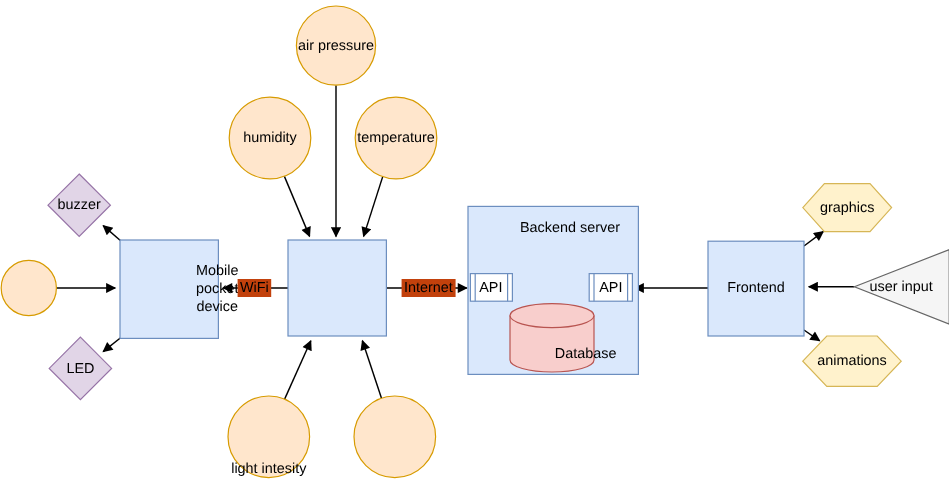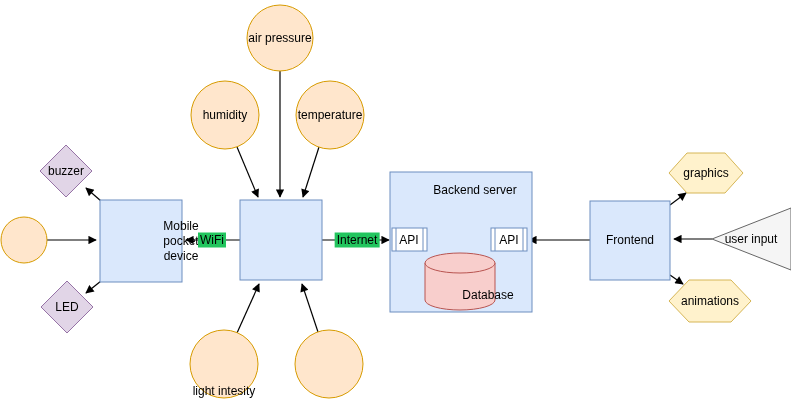--- a/index.html
+++ b/index.html
@@ -17,21 +17,21 @@
     position:absolute;
     transform:translate(-50%,-50%);
     font-size:12px;
     line-height:1.25;
     color:#000000;
     text-align:center;
     white-space:nowrap;
     pointer-events:none;
   }
   .lbl.wrap { white-space:normal; }
-  .lbl.mask { background:#22c55e; padding:0 2px; }
+  .lbl.mask { background:#c2410c; padding:0 2px; }
 </style>
 </head>
 <body>
 
 <div id="canvas">
 
   <svg id="shapes" width="791" height="401" viewBox="0 0 791 401">
     <defs>
       <marker id="arr" viewBox="0 0 10 10" refX="9" refY="5" markerWidth="9" markerHeight="7" orient="auto-start-reverse">
         <path d="M0,0 L10,5 L0,10 z" fill="#000000"></path>

